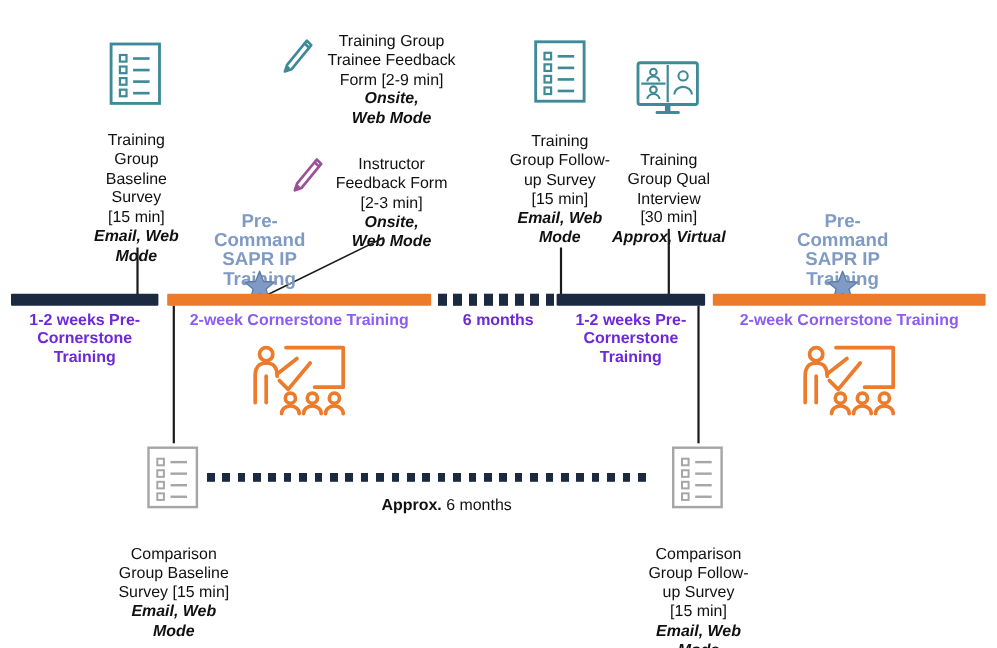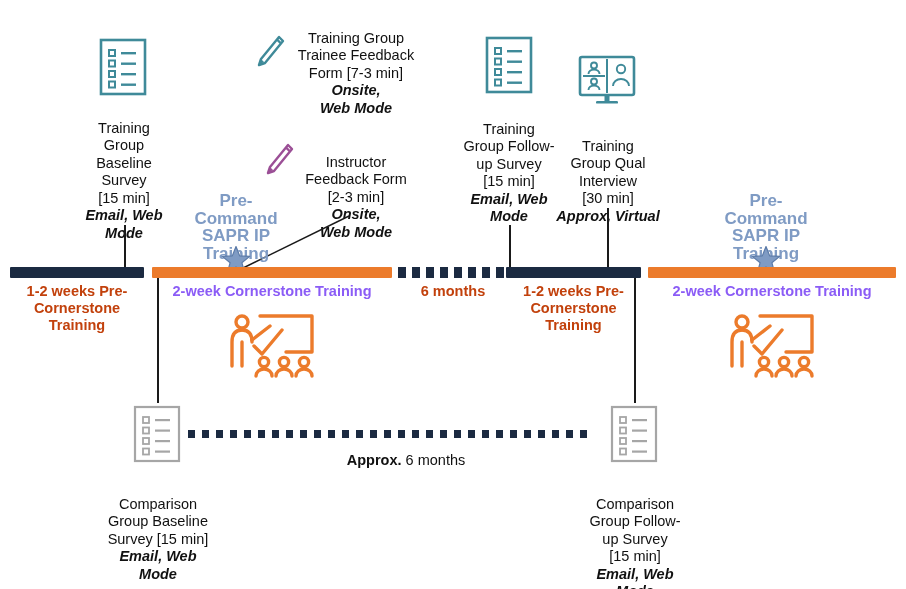--- a/index.html
+++ b/index.html
@@ -31,21 +31,21 @@
   .bar{position:absolute;height:11px;border-radius:1px;}
   .bar.navy{background:#1b2a41;}
   .bar.orange{background:#ec7b2b;}
   .bar-label{
     position:absolute;
     text-align:center;
     font-weight:bold;
     font-size:14.5px;
     line-height:17px;
   }
-  .bar-label.navy{color:#c2410c;}
+  .bar-label.navy{color:#6d28d9;}
   .bar-label.orange{color:#8b5cf6;}
 
   
   .dashseg{
     position:absolute;
     height:11px;
     background:repeating-linear-gradient(to right,#1b2a41 0 8px,transparent 8px 14px);
   }
   
   .dashseg2{
@@ -111,35 +111,35 @@
       <g stroke="#3f8a99" stroke-width="2.4" fill="none" stroke-linejoin="round">
         <path d="M26 4 L30 8 L12 30 L6 32 L8 26 Z"></path>
         <path d="M24 6.5 L27.5 10"></path>
       </g>
       <path d="M6 32 L8 26 L11 29 Z" fill="#3f8a99"></path>
     </svg>
   </div>
   <div class="txt abs" style="left:291px;top:12px;width:130px;">
     <span>Training Group
 Trainee Feedback
-Form [7-3 min]</span>
+Form [2-9 min]</span>
     <span class="it">Onsite,
 Web Mode</span>
   </div>
 
   <div class="icon" style="left:262px;top:141px;">
     <svg width="34" height="40" viewBox="0 0 34 40">
       <g stroke="#9b4f96" stroke-width="2.4" fill="none" stroke-linejoin="round">
         <path d="M26 4 L30 8 L12 30 L6 32 L8 26 Z"></path>
         <path d="M24 6.5 L27.5 10"></path>
       </g>
       <path d="M6 32 L8 26 L11 29 Z" fill="#9b4f96"></path>
     </svg>
   </div>
-  <div class="txt abs" style="left:300px;top:136px;width:112px;">
+  <div class="txt abs" style="left:300px;top:124px;width:112px;">
     <span>Instructor
 Feedback Form
 [2-3 min]</span>
     <span class="it">Onsite,
 Web Mode</span>
   </div>
 
   <svg class="leader" style="left:235px;top:212px;" width="120" height="62">
     <line x1="4" y1="58" x2="114" y2="4" stroke="#1a1a1a" stroke-width="1.4"></line>
   </svg>

